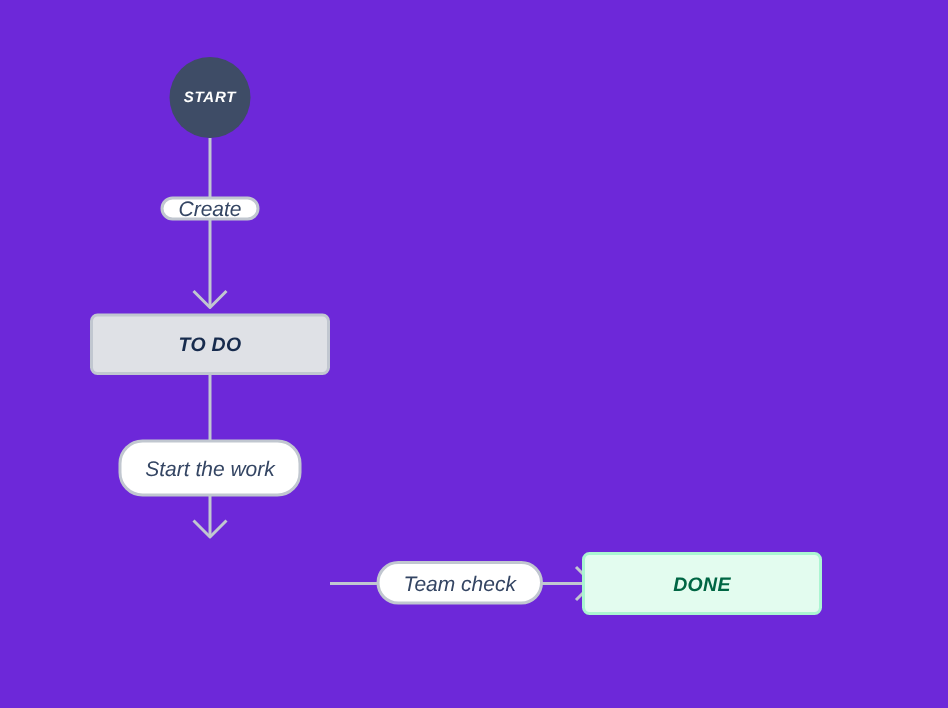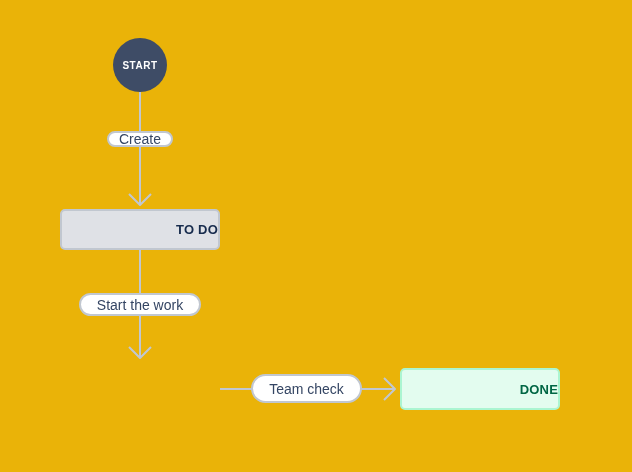--- a/index.html
+++ b/index.html
@@ -48,40 +48,39 @@
     letter-spacing: 0.5px;
   }
   .status-box {
     width: 160px;
     height: 42px;
     border: 2px solid;
     border-radius: 5px;
     font-size: 13px;
     font-weight: bold;
     letter-spacing: 0.2px;
-    justify-content: flex-end;
   }
   .box-todo       { left: 60px;  top: 209px; height: 41px; }
   .box-inprogress { left: 60px;  top: 368px; }
-  .box-done       { left: 400px; top: 368px; }
+  .box-done       { left: 388px; top: 368px; }
   .pill {
     border: 2px solid;
     border-radius: 16px;
     font-size: 14px;
     white-space: nowrap;
   }
   .pill-create    { left: 107px; top: 131px; width: 66px;  height: 16px; }
-  .pill-startwork { left: 79px;  top: 293px; width: 122px; height: 23px; }
+  .pill-startwork { left: 79px;  top: 293px; width: 122px; height: 38px; }
   .pill-teamcheck { left: 251px; top: 374px; width: 111px; height: 29px; }
   .label { pointer-events: none; }
 </style>
 </head>
 <body>
 
-<div class="canvas" style="color: rgb(193, 199, 208); background-color: #eab308;">
+<div class="canvas" style="color: rgb(193, 199, 208); background-color: #6d28d9; font-style: italic;">
 
   <svg class="connectors" viewBox="0 0 632 472" xmlns="http://www.w3.org/2000/svg" aria-hidden="true">
     <path d="M140,92 L140,204"></path>
     <path d="M129,194 L140,205 L151,194"></path>
     <path d="M140,250 L140,357"></path>
     <path d="M129,347 L140,358 L151,347"></path>
     <path d="M220,389 L394,389"></path>
     <path d="M384,378 L395,389 L384,400"></path>
   </svg>
 

